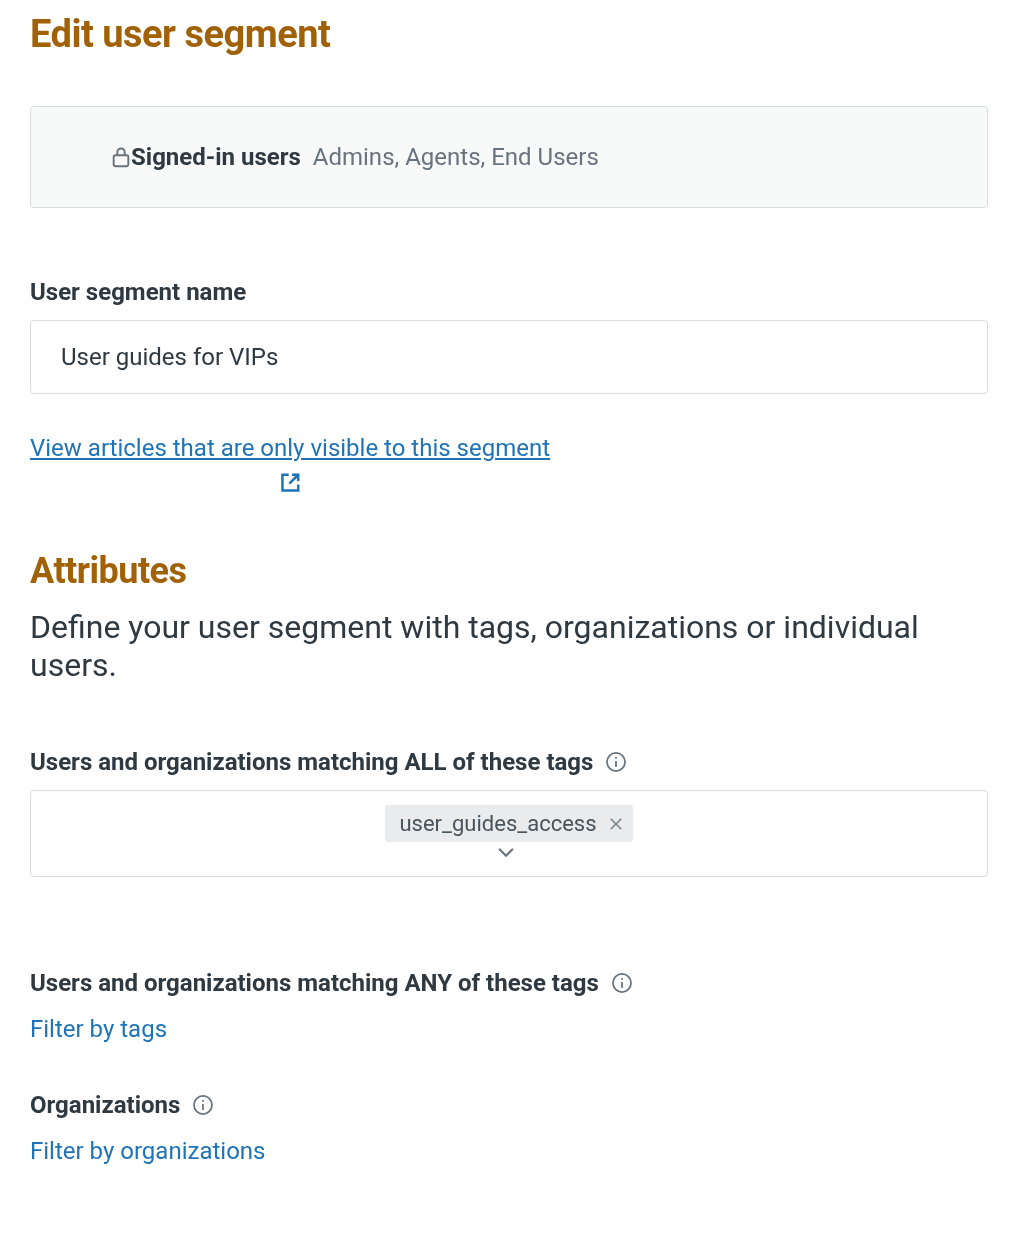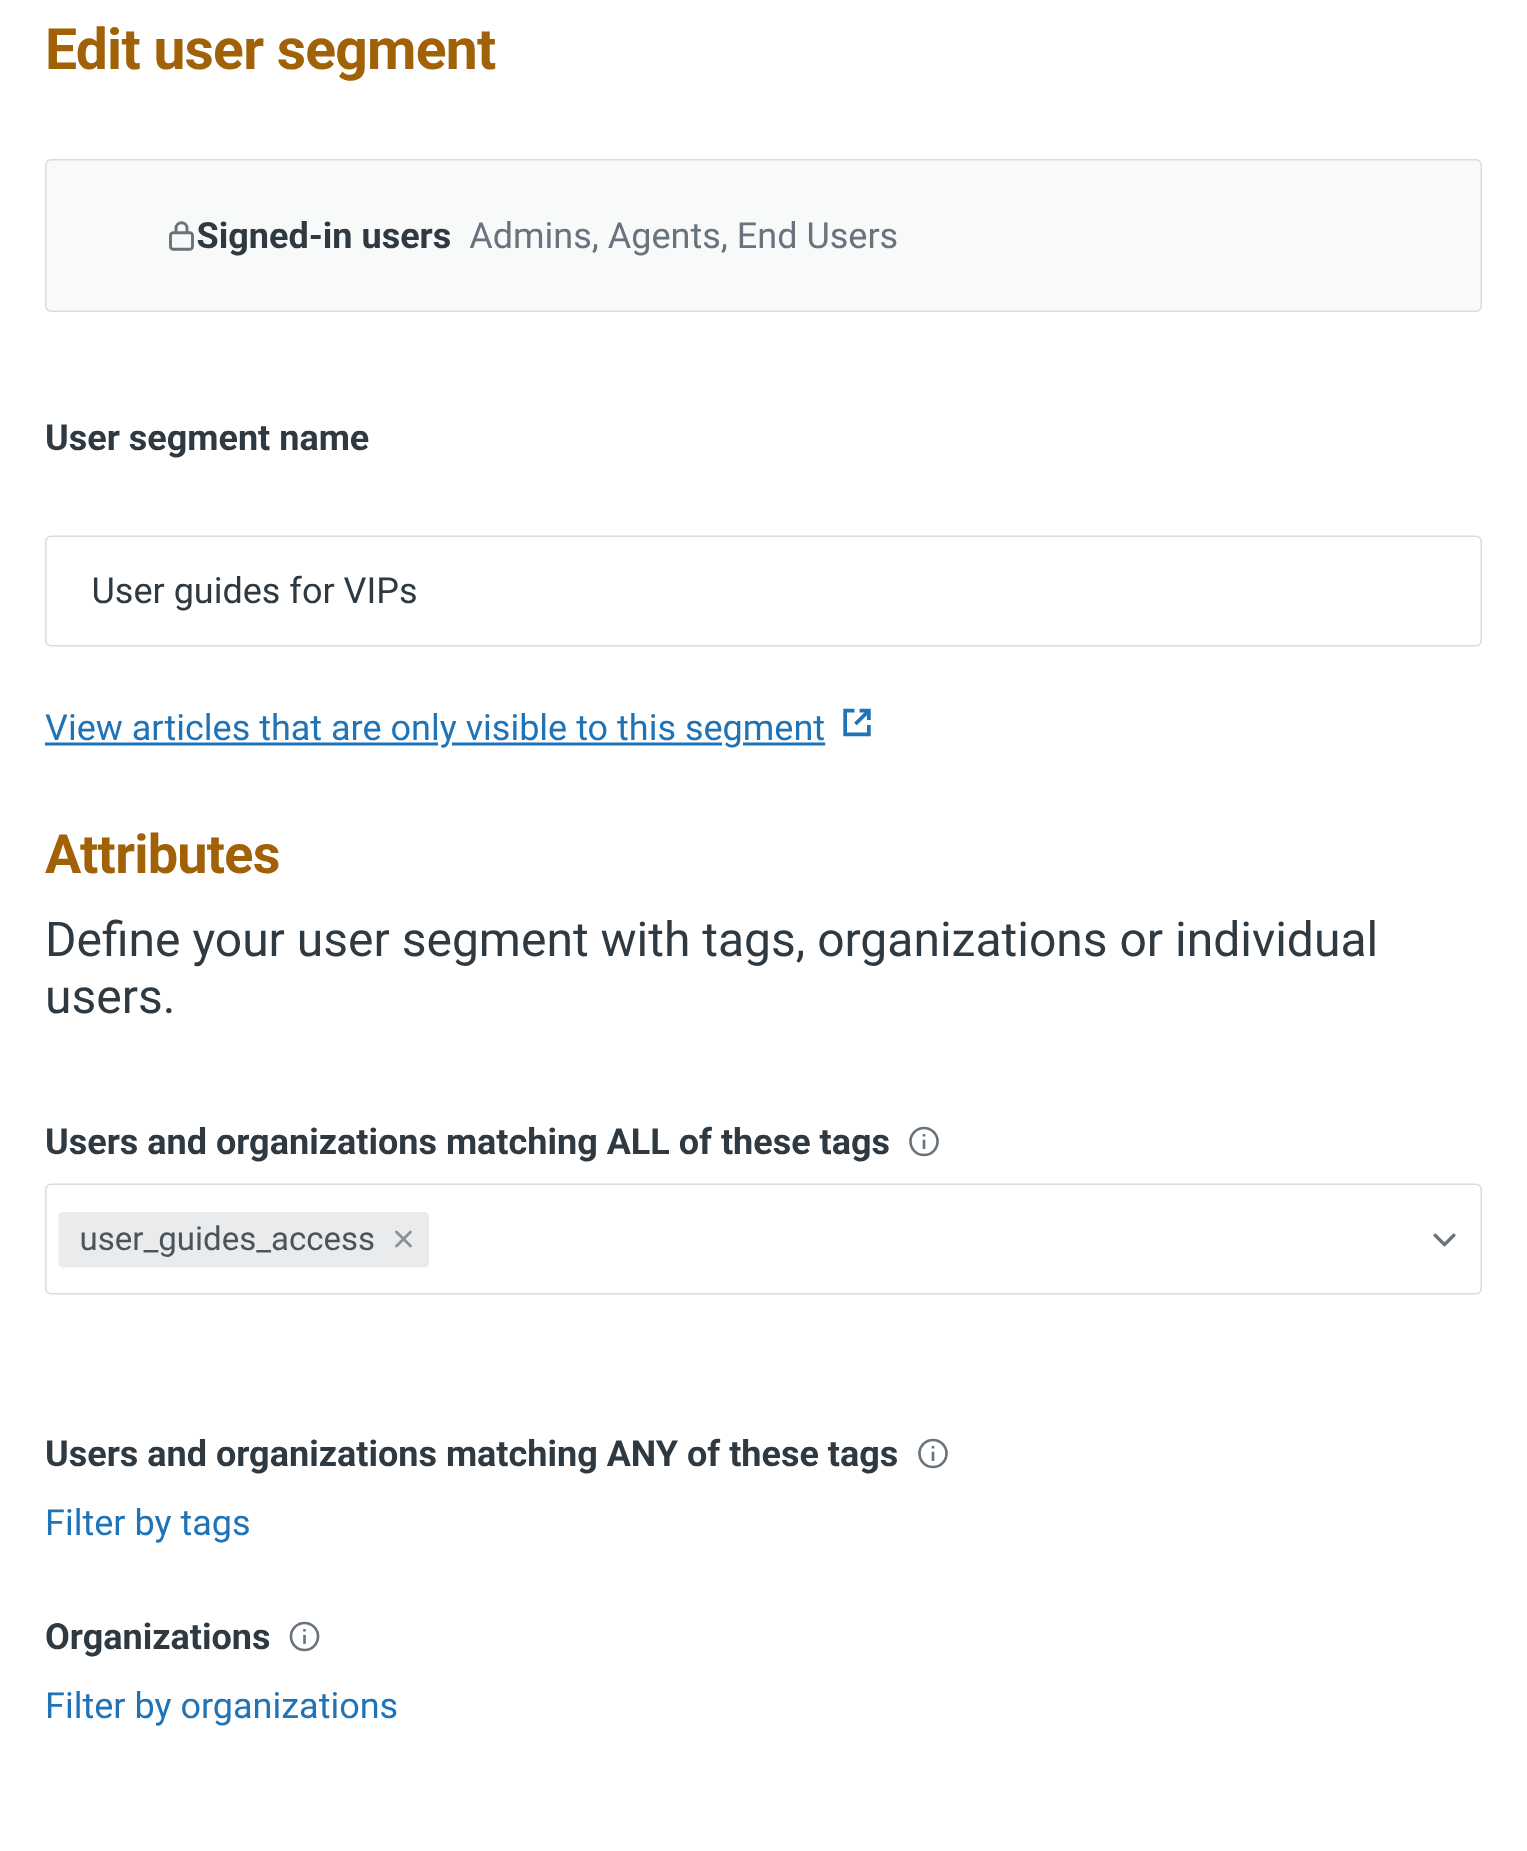--- a/index.html
+++ b/index.html
@@ -43,53 +43,53 @@
   .text-input {
     width:100%;
     border:1px solid #d8dcde;
     border-radius:4px;
     font-size:24px;
     color:#2f3941;
     padding:22px 30px;
     outline:none;
     font-family:inherit;
     margin-bottom:40px;
-    margin-top:37px;
   }
   a.link {
     color:#1f73b7;
     text-decoration:underline;
     font-size:24px;
     display:inline-flex;
     align-items:center;
     gap:10px;
+    flex-direction:column;
   }
   a.link .ext-icon { text-decoration:none; }
   .section-divider { height:50px; }
   h2.section-title {
     font-size:36px;
     font-weight:700;
     margin:0 0 8px 0;
     letter-spacing:-0.5px;
     color:#a16207;
   }
   .section-sub {
     font-size:32px;
     color:#2f3941;
     margin:16px 0 64px 0;
   }
   .tag-input {
     border:1px solid #d8dcde;
     border-radius:4px;
-    padding:14px 8px;
+    padding:14px 20px;
     display:flex;
     align-items:center;
-    justify-content:space-between;
     min-height:74px;
     margin-bottom:92px;
+    flex-direction:column;
   }
   .tag-input .tags-wrap { display:flex; gap:8px; flex-wrap:wrap; }
   .tag-chip {
     background:#e9ebed;
     border-radius:3px;
     padding:6px 10px 6px 14px;
     font-size:22px;
     color:#49545c;
     display:inline-flex;
     align-items:center;

